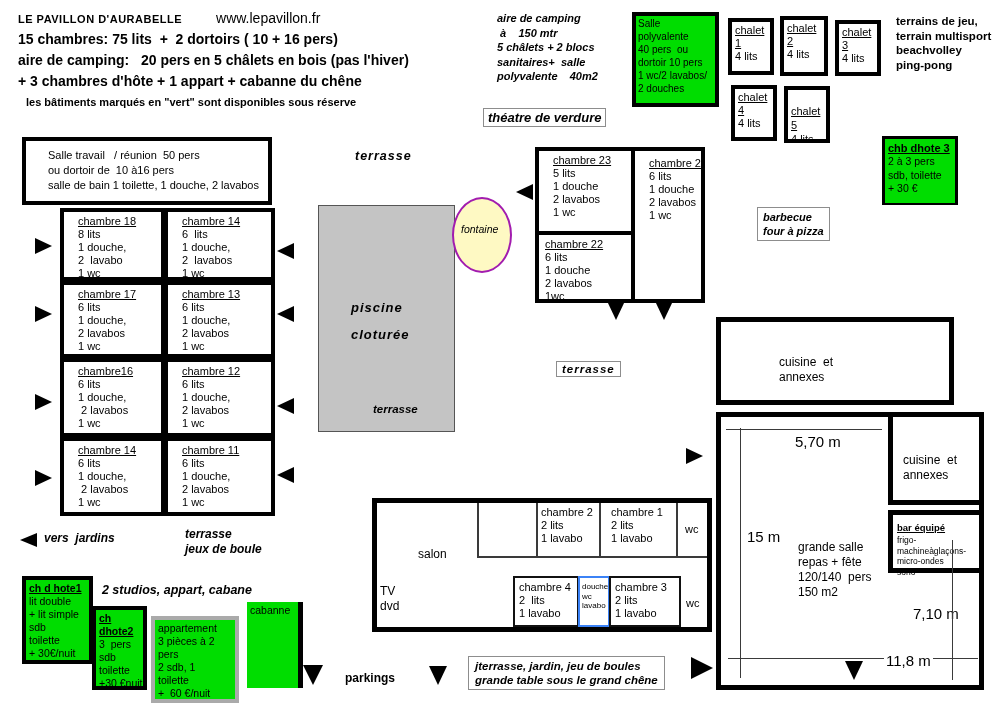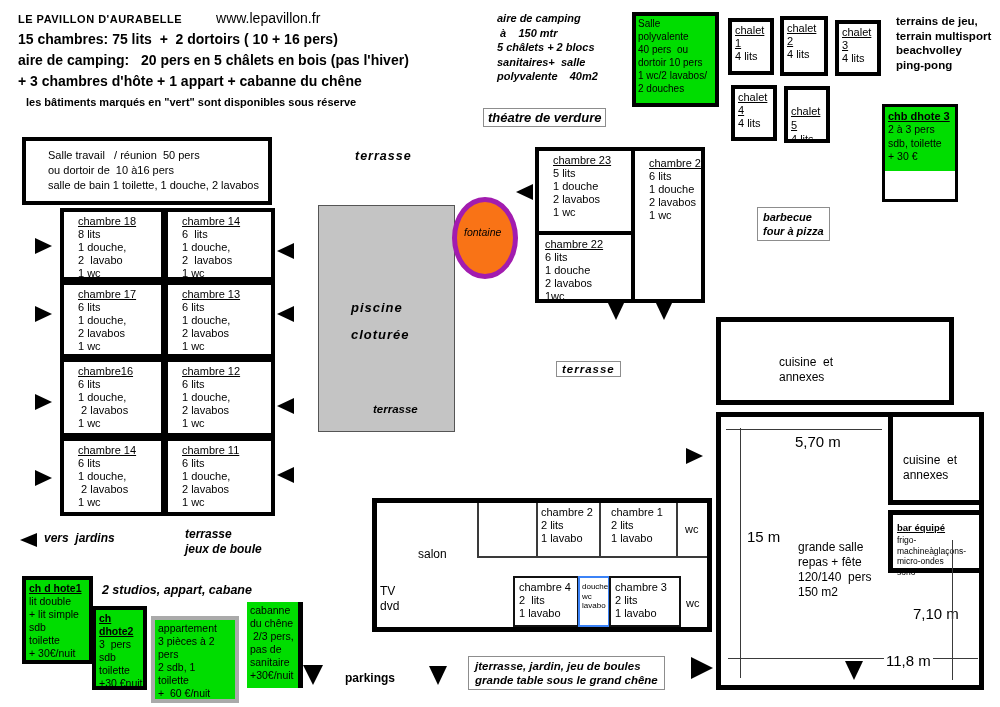--- a/index.html
+++ b/index.html
@@ -68,21 +68,21 @@
 <div class="ab box" style="left:784px;top:86px;width:46px;height:57px">
   <div style="font-size:11px;line-height:14px;padding:14px 0 0 3px"><span class="u">chalet 5</span>
   <div>4 lits</div></div>
 </div>
 
 <div class="ab b" style="left:896px;top:14px;width:104px;overflow:hidden;font-size:11.5px;line-height:14.5px;white-space:pre">terrains de jeu,
 terrain multisport
 beachvolley
 ping-pong</div>
 
-<div class="ab" style="left:882px;top:104px;width:76px;height:98px;box-sizing:border-box;border:3px solid #000;background:#fff">
+<div class="ab" style="left:882px;top:136px;width:76px;height:69px;box-sizing:border-box;border:3px solid #000;background:#fff">
   <div class="gfill" style="position:absolute;left:0;top:0;right:0;height:62px;padding:2px 0 0 3px;font-size:11px;line-height:14px">
     <span class="u b">chb dhote 3</span>
     <div class="pre" style="font-size:10.5px;line-height:13.5px">2 à 3 pers
 sdb, toilette
 + 30 €</div>
   </div>
 </div>
 
 <div class="ab box pre" style="left:22px;top:137px;width:250px;height:68px;font-size:11px;line-height:15px;padding:7px 0 0 22px">Salle travail   / réunion  50 pers
 ou dortoir de  10 à16 pers
@@ -153,21 +153,21 @@
 <div class="ab arr-l" style="left:277px;top:306px"></div>
 <div class="ab arr-l" style="left:277px;top:398px"></div>
 <div class="ab arr-l" style="left:277px;top:467px"></div>
 
 <div class="ab bi" style="left:355px;top:149px;font-size:12.5px;letter-spacing:1px">terrasse</div>
 <div class="ab" style="left:318px;top:205px;width:137px;height:227px;background:var(--pool-gray,#c4c4c4);border:1px solid #555;box-sizing:border-box">
   <div class="ab bi" style="left:32px;top:94px;font-size:13px;letter-spacing:1px">piscine</div>
   <div class="ab bi" style="left:32px;top:121px;font-size:13px;letter-spacing:1px">cloturée</div>
   <div class="ab bi" style="left:54px;top:197px;font-size:11.5px">terrasse</div>
 </div>
-<div class="ab" style="left:452px;top:197px;width:56px;height:72px;border:5px solid #a21caf;border-radius:50%;background:#f97316">
+<div class="ab" style="left:452px;top:197px;width:56px;height:72px;border:2px solid #a21caf;border-radius:50%;background:#fef9c3">
   <div class="ab i" style="left:7px;top:24px;font-size:10.5px">fontaine</div>
 </div>
 
 <div class="ab box" style="left:535px;top:147px;width:170px;height:156px">
   <div class="ab" style="left:0;top:0;width:96px;height:84px;border-right:4px solid #000;border-bottom:4px solid #000;box-sizing:border-box">
     <div class="rm"><span class="u">chambre 23</span>
     <div class="pre">5 lits
 1 douche
 2 lavabos
 1 wc</div></div>
@@ -287,25 +287,20 @@
 <div class="ab annex gfill" style="left:151px;top:616px;width:88px;height:87px;border:4px solid #aaa">
   <span>appartement</span>
   <div class="pre">3 pièces à 2
 pers
 2 sdb, 1
 toilette
 +  60 €/nuit</div>
 </div>
 <div class="ab annex gfill" style="left:247px;top:602px;width:56px;height:86px;border-right:5px solid #000">
   <span>cabanne</span>
-  <div class="pre">du chêne
- 2/3 pers,
-pas de
-sanitaire
-+30€/nuit</div>
 </div>
 <div class="ab arr-d" style="left:303px;top:665px;border-left-width:10px;border-right-width:10px;border-top-width:20px"></div>
 
 <div class="ab b" style="left:345px;top:671px;font-size:12px">parkings</div>
 <div class="ab arr-d" style="left:429px;top:666px"></div>
 <div class="ab lblbox bi pre" style="left:468px;top:656px;padding:2px 6px;font-size:11.5px;line-height:14px">jterrasse, jardin, jeu de boules
 grande table sous le grand chêne</div>
 <div class="ab arr-r" style="left:691px;top:657px;border-top-width:11px;border-bottom-width:11px;border-left-width:22px"></div>
 
 </body></html>

